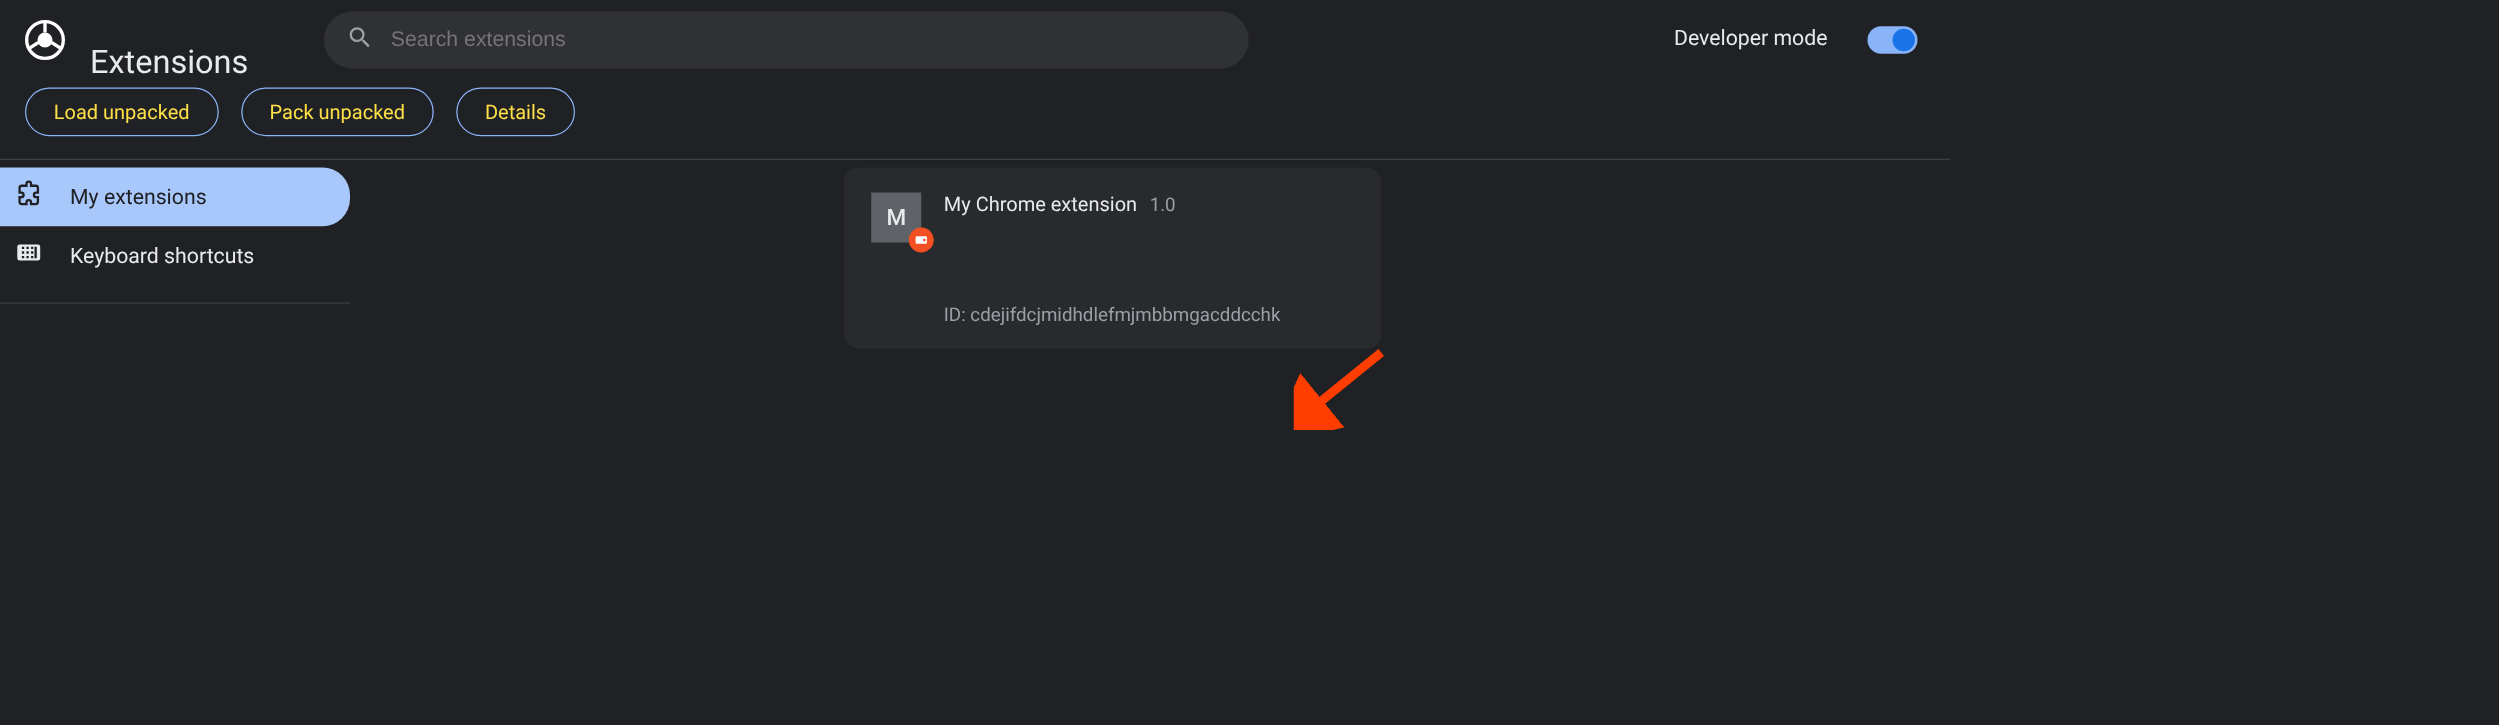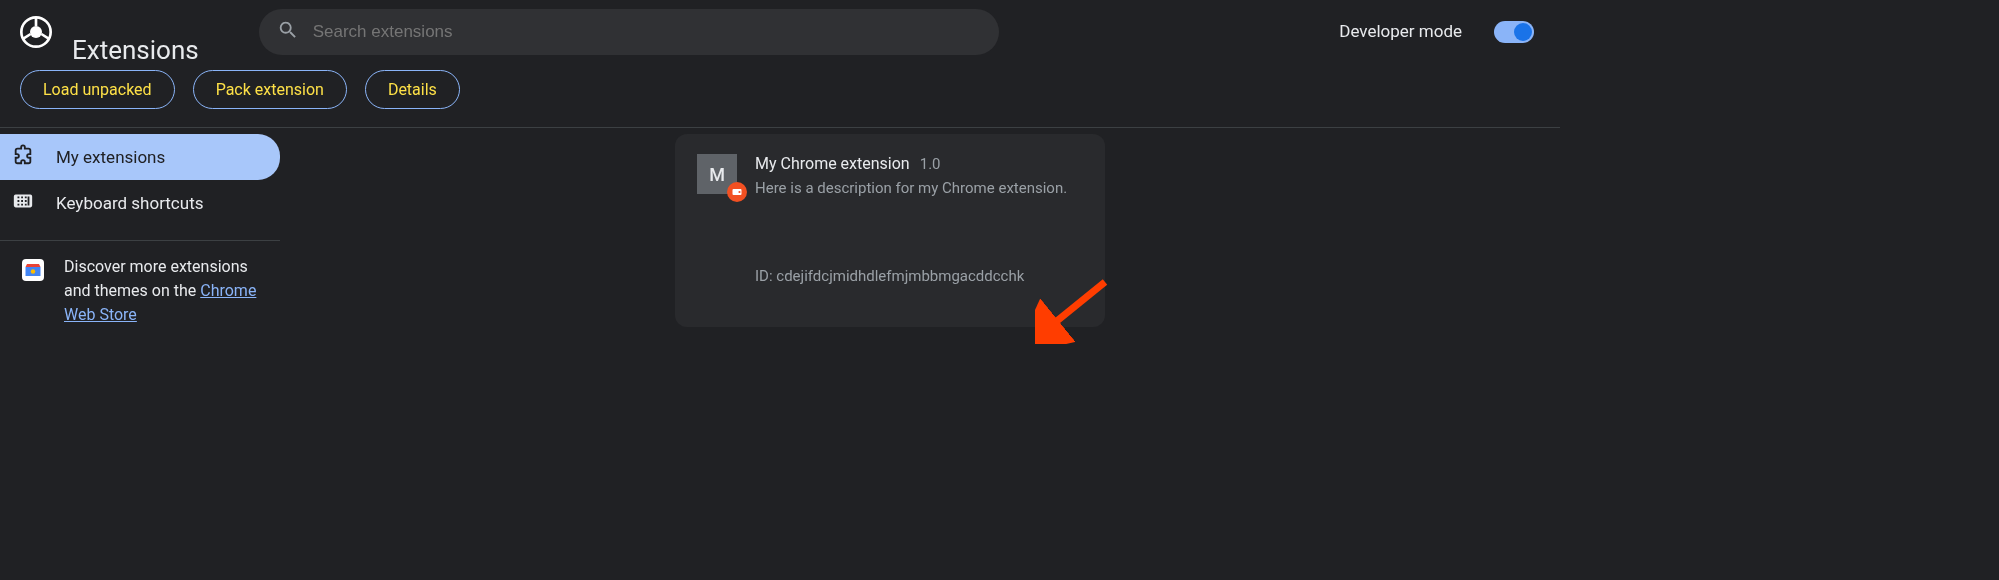--- a/index.html
+++ b/index.html
@@ -239,21 +239,21 @@
   <div class="dev-mode">
     <span class="dev-mode-label">Developer mode</span>
     <div class="toggle">
         <div class="knob"></div>
       </div>
   </div>
 </div>
 
 <div class="dev-bar">
   <button class="pill-btn">Load unpacked</button>
-  <button class="pill-btn">Pack extension</button>
+  <button class="pill-btn">Pack unpacked</button>
   <button class="pill-btn">Details</button>
 </div>
 
 <div class="layout">
   <div class="sidebar">
     <div class="sidebar-item active">
       <span>
         <svg viewBox="0 0 24 24" fill="none" stroke="currentColor" stroke-width="2">
             <path d="M20 11V7a2 2 0 0 0-2-2h-4V3.5a2 2 0 0 0-4 0V5H6a2 2 0 0 0-2 2v4h1.5a2 2 0 0 1 0 4H4v4a2 2 0 0 0 2 2h4v-1.5a2 2 0 0 1 4 0V21h4a2 2 0 0 0 2-2v-4h-1.5a2 2 0 0 1 0-4H20z"></path>
           </svg>
@@ -262,52 +262,39 @@
     </div>
     <div class="sidebar-item">
       <span>
         <svg viewBox="0 0 24 24" fill="#e8eaed">
             <path d="M20 5H4a2 2 0 0 0-2 2v10a2 2 0 0 0 2 2h16a2 2 0 0 0 2-2V7a2 2 0 0 0-2-2zM8 17H6v-2h2v2zm0-4H6v-2h2v2zm0-4H6V7h2v2zm4 8h-2v-2h2v2zm0-4h-2v-2h2v2zm0-4h-2V7h2v2zm4 8h-2v-2h2v2zm0-4h-2v-2h2v2zm0-4h-2V7h2v2zm3 8h-2V7h2v10z"></path>
           </svg>
       </span>
       <span>Keyboard shortcuts</span>
     </div>
     <div class="sidebar-divider"></div>
-    <div class="promo">
-      <span class="promo-icon">
-        <svg viewBox="0 0 24 24">
-            <path d="M2 8 L22 8 L22 20 L2 20 Z" fill="#4285f4"></path>
-            <path d="M4 4 L20 4 L22 8 L2 8 Z" fill="#ea4335"></path>
-            <circle cx="12" cy="14" r="3" fill="#fbbc04"></circle>
-          </svg>
-      </span>
-      <div>
-        <span>Discover more extensions and themes on the </span><a>Chrome Web Store</a>
-      </div>
-    </div>
   </div>
 
   <div class="main">
     <div class="card">
       <div class="card-top">
         <div class="ext-icon-wrap">
           <div class="ext-icon">M</div>
           <div class="ext-badge">
             <svg viewBox="0 0 24 24" fill="#fff">
                 <rect x="3" y="6" width="18" height="12" rx="2"></rect>
                 <circle cx="17" cy="12" r="2.2" fill="#f25022"></circle>
               </svg>
           </div>
         </div>
         <div class="ext-meta">
           <div class="ext-title-row">
             <span class="ext-name">My Chrome extension</span>
             <span class="ext-version">1.0</span>
           </div>
-          <div class="ext-desc">Here is a description for my Chrome extension.</div>
           <div class="ext-id">
             <span>ID: </span><span>cdejifdcjmidhdlefmjmbbmgacddcchk</span>
           </div>
         </div>
       </div>
 
       <svg class="arrow" style="left:360px; top:140px;" width="80" height="70" viewBox="0 0 80 70">
         <defs>
             <marker id="ah" markerWidth="8" markerHeight="8" refX="2" refY="4" orient="auto">
               <path d="M0,0 L8,4 L0,8 Z" fill="#ff3d00"></path>

